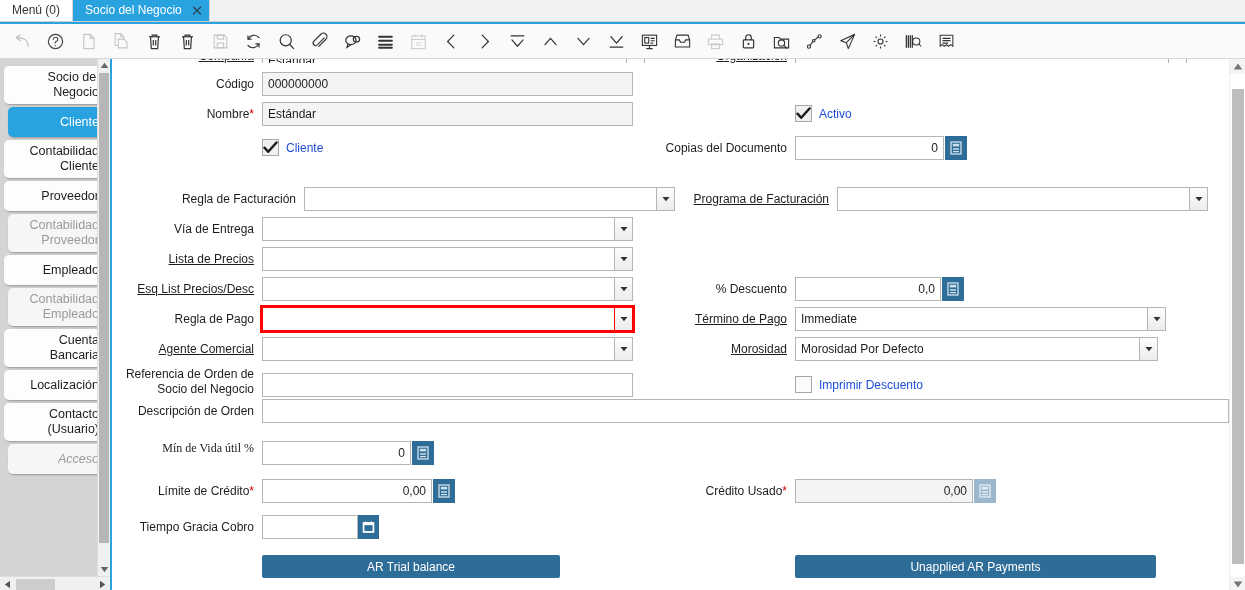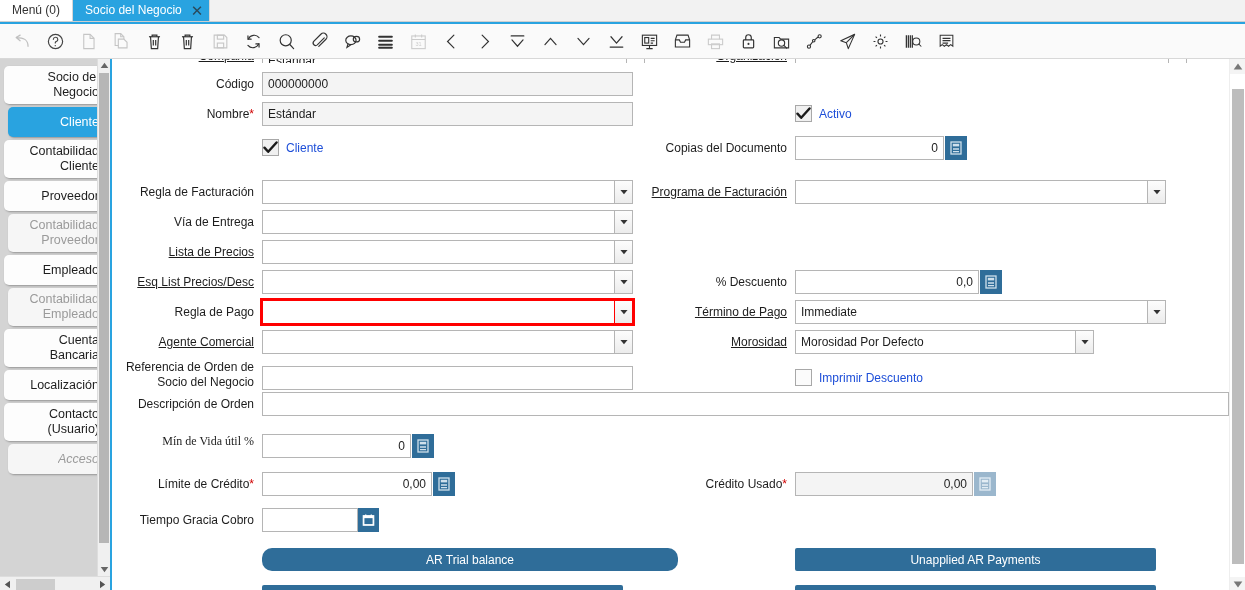--- a/index.html
+++ b/index.html
@@ -748,21 +748,21 @@
                     <rect x="1" y="1" width="10" height="12"></rect>
                     <rect x="2.8" y="2.8" width="6.4" height="2.6" fill="#cfe0ec" stroke="none"></rect>
                     <path d="M3 8h6M3 10.6h6"></path>
                   </svg>
               </div>
             </div>
           </div>
         </div>
       </div>
 
-      <div class="row" style="margin-top:14px;">
+      <div class="row" style="margin-top:21px;justify-content:flex-end;">
         <div class="half">
           <div class="lbl-cell">Regla de Facturación</div>
           <div class="ctl-cell">
             <div class="combo" style="width:371px;">
               <input value="" style="">
               <div class="arrowbtn">
                 <svg width="8" height="6" viewBox="0 0 9 6">
                     <path d="M0.5 0.8h8L4.5 5.4z" fill="#333"></path>
                   </svg>
               </div>
@@ -828,21 +828,21 @@
                     <path d="M0.5 0.8h8L4.5 5.4z" fill="#333"></path>
                   </svg>
               </div>
             </div>
           </div>
         </div>
         <div class="half right">
           <div class="lbl-cell">% Descuento</div>
           <div class="ctl-cell">
             <div class="numbox">
-              <input style="width: 184px;" value="0,0">
+              <input style="width: 146px;" value="0,0">
               <div class="iconbtn">
                 <svg width="12" height="14" viewBox="0 0 12 14" fill="none" stroke="#cfe0ec" stroke-width="1.3">
                     <rect x="1" y="1" width="10" height="12"></rect>
                     <rect x="2.8" y="2.8" width="6.4" height="2.6" fill="#cfe0ec" stroke="none"></rect>
                     <path d="M3 8h6M3 10.6h6"></path>
                   </svg>
               </div>
             </div>
           </div>
         </div>
@@ -887,21 +887,21 @@
                 <svg width="8" height="6" viewBox="0 0 9 6">
                     <path d="M0.5 0.8h8L4.5 5.4z" fill="#333"></path>
                   </svg>
               </div>
             </div>
           </div>
         </div>
         <div class="half right">
           <div class="lbl-cell link">Morosidad</div>
           <div class="ctl-cell">
-            <div class="combo" style="width:299px;">
+            <div class="combo" style="width:363px;">
               <input value="Morosidad Por Defecto" style="">
               <div class="arrowbtn">
                 <svg width="8" height="6" viewBox="0 0 9 6">
                     <path d="M0.5 0.8h8L4.5 5.4z" fill="#333"></path>
                   </svg>
               </div>
             </div>
           </div>
         </div>
       </div>
@@ -1000,21 +1000,21 @@
             </div>
           </div>
         </div>
         <div class="half right"></div>
       </div>
 
       <div class="row" style="margin-top:10px;">
         <div class="half">
           <div class="lbl-cell"></div>
           <div class="ctl-cell">
-            <button class="bigbtn" style="width:416px;border-radius:10px;">AR Trial balance</button>
+            <button class="bigbtn" style="width:298px;">AR Trial balance</button>
           </div>
         </div>
         <div class="half right">
           <div class="lbl-cell"></div>
           <div class="ctl-cell">
             <button class="bigbtn" style="width:361px;">Unapplied AR Payments</button>
           </div>
         </div>
       </div>
 

